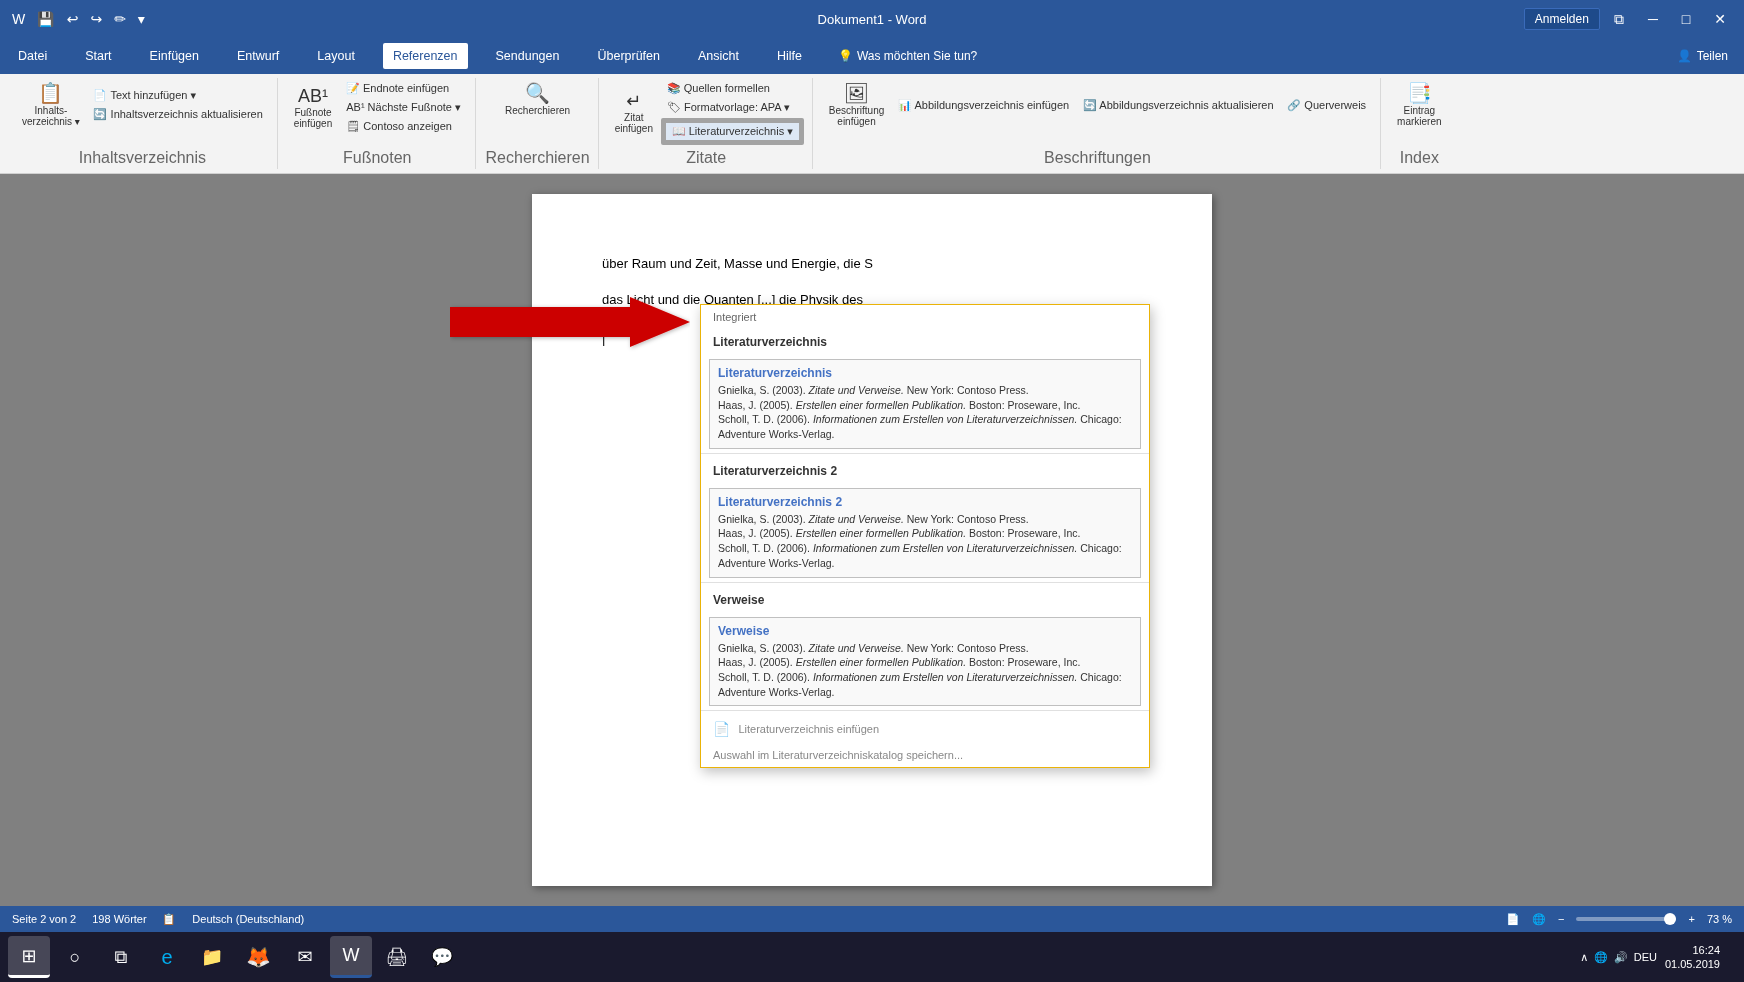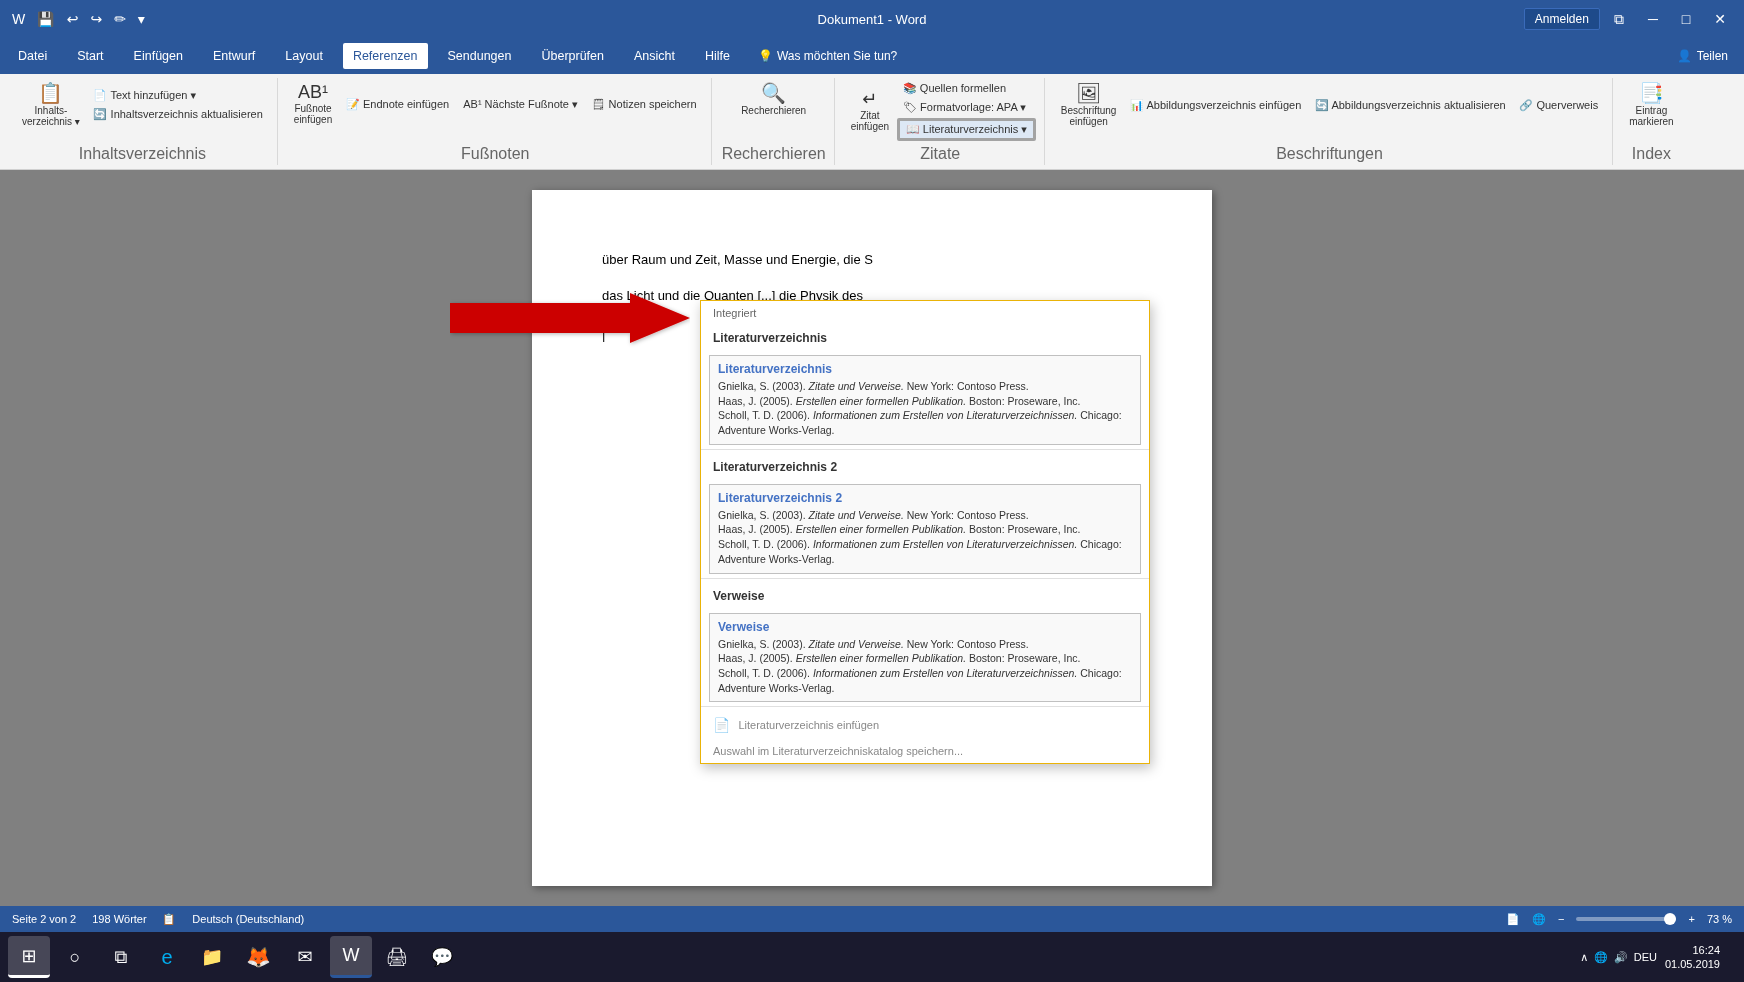--- a/index.html
+++ b/index.html
@@ -23,21 +23,21 @@
     .quick-access { display: flex; align-items: center; gap: 4px; }
     .qa-btn { background: transparent; border: none; color: white; font-size: 14px; cursor: pointer; padding: 2px 4px; }
 
     
     .menu-bar {
       background: #2b579a;
       height: 36px;
       display: flex;
       align-items: center;
       padding: 0 8px;
-      gap: 10px;
+      gap: 18px;
       text-align: center;
     }
     .menu-item {
       color: white;
       padding: 6px 10px;
       cursor: pointer;
       font-size: 12.5px;
       border-radius: 2px;
     }
     .menu-item.active { background: white; color: #2b579a; }
@@ -341,24 +341,24 @@
       </div>
       <div class="ribbon-group-label">Inhaltsverzeichnis</div>
     </div>
 
     <div class="ribbon-group">
       <div class="ribbon-row">
         <button class="ribbon-btn">
           <span class="ribbon-btn-icon" style="font-size:18px;">AB¹</span>
           <span style="font-size:10px; text-align:center;">Fußnote<br>einfügen</span>
         </button>
-        <div style="display:flex; flex-direction:row; gap:2px;">
+        <div style="display:flex; flex-direction:column; gap:2px;">
           <button class="ribbon-btn-sm">📝 Endnote einfügen</button>
           <button class="ribbon-btn-sm">AB¹ Nächste Fußnote ▾</button>
-          <button class="ribbon-btn-sm">🗒 Notizen speichern</button>
+          <button class="ribbon-btn-sm">🗒 Contoso anzeigen</button>
         </div>
       </div>
       <div class="ribbon-group-label">Fußnoten</div>
     </div>
 
     <div class="ribbon-group">
       <div class="ribbon-row">
         <button class="ribbon-btn">
           <span class="ribbon-btn-icon">🔍</span>
           <span style="font-size:10px;">Recherchieren</span>
@@ -369,21 +369,21 @@
 
     <div class="ribbon-group">
       <div class="ribbon-row">
         <button class="ribbon-btn">
           <span class="ribbon-btn-icon" style="font-size:18px;">↵</span>
           <span style="font-size:10px; text-align:center;">Zitat<br>einfügen</span>
         </button>
         <div style="display:flex; flex-direction:column; gap:2px;">
           <button class="ribbon-btn-sm">📚 Quellen formellen</button>
           <button class="ribbon-btn-sm">🏷 Formatvorlage: APA ▾</button>
-          <button class="ribbon-btn-sm ribbon-btn-highlighted" style="background:#dde8f5; border:3px solid #a3a3a3; border-radius:2px;">📖 Literaturverzeichnis ▾</button>
+          <button class="ribbon-btn-sm ribbon-btn-highlighted" style="background:#dde8f5; border:5px solid #a3a3a3; border-radius:2px;">📖 Literaturverzeichnis ▾</button>
         </div>
       </div>
       <div class="ribbon-group-label">Zitate</div>
     </div>
 
     <div class="ribbon-group">
       <div class="ribbon-row">
         <button class="ribbon-btn">
           <span class="ribbon-btn-icon">🖼</span>
           <span style="font-size:10px; text-align:center;">Beschriftung<br>einfügen</span>

